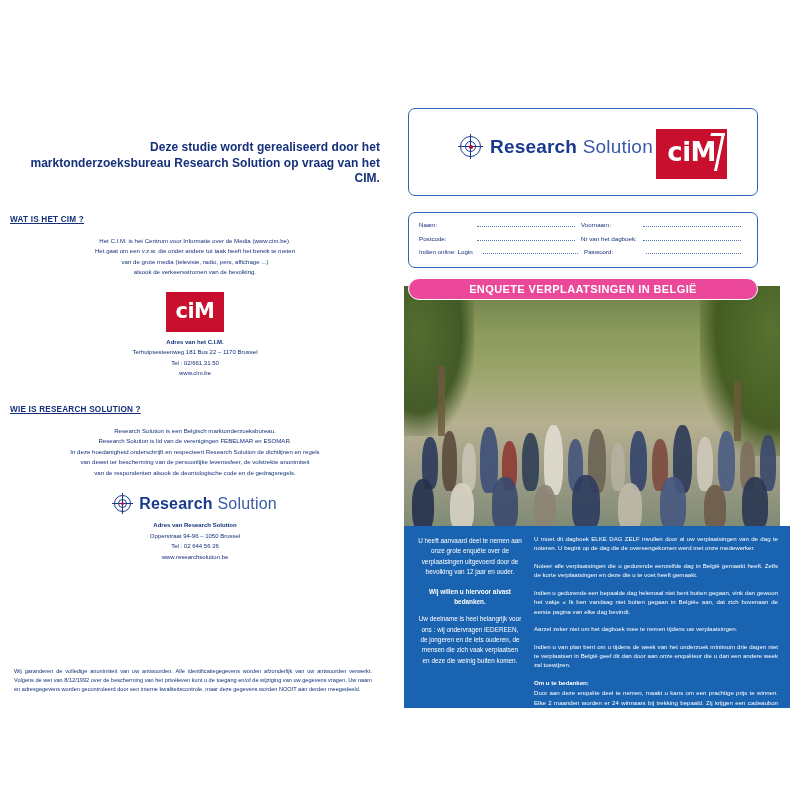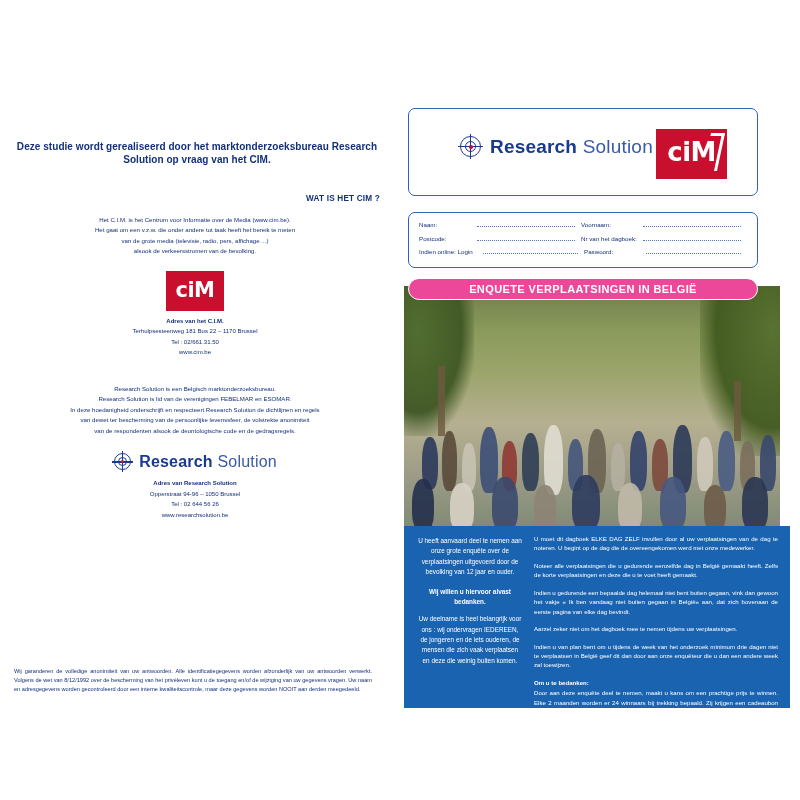--- a/index.html
+++ b/index.html
@@ -17,33 +17,34 @@
   }
 
   
   #left-panel {
     position: absolute;
     left: 10px; top: 140px;
     width: 370px; height: 560px;
     color: #1a3a8f;
   }
   .lead-line {
-    font-size: 10px;
+    font-size: 12px;
     font-weight: bold;
     color: #14307a;
     letter-spacing: 0.05px;
     line-height: 1.3;
-    text-align: center;
+    text-align: right;
     margin: 0 0 28px 4px;
   }
   .section-title {
-    text-align: right;
+    text-align: left;
     font-size: 8.2px;
     font-weight: bold;
     color: #14307a;
+    text-decoration: underline;
     margin: 0 0 12px 0;
     letter-spacing: 0.2px;
   }
   .centered-para {
     text-align: center;
     font-size: 6.1px;
     line-height: 1.72;
     color: #14307a;
     margin: 0 auto 10px auto;
     width: 300px;
@@ -301,20 +302,21 @@
       <div class="addr-block">
         <div class="addr-head">Adres van het C.I.M.</div>
         <div>Terhulpsesteenweg 181 Bus 22 – 1170 Brussel</div>
         <div>Tel : 02/661.31.50</div>
         <div>www.cim.be</div>
       </div>
     </div>
 
     <div style="height:26px"></div>
 
+    <div class="section-title">WIE IS RESEARCH SOLUTION ?</div>
 
     <div class="centered-para">
       <div>Research Solution is een Belgisch marktonderzoeksbureau.</div>
       <div>Research Solution is lid van de verenigingen  FEBELMAR en ESOMAR.</div>
       <div>In deze hoedanigheid onderschrijft en respecteert Research Solution de dichtlijnen en regels</div>
       <div>van dewet ter bescherming van de persoonlijke levenssfeer, de volstrekte anonimiteit</div>
       <div>van de respondenten alsook de deontologische code en de gedragsregels.</div>
     </div>
 
     <div class="rs-logo-row">

